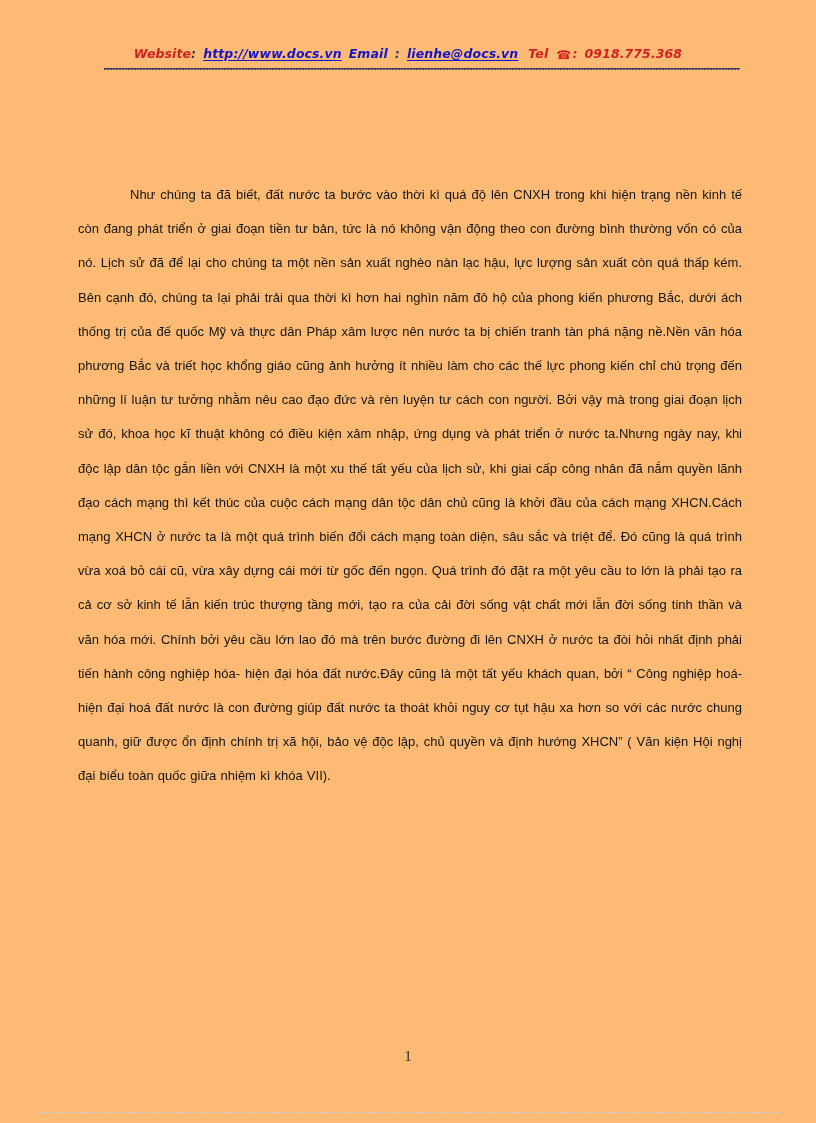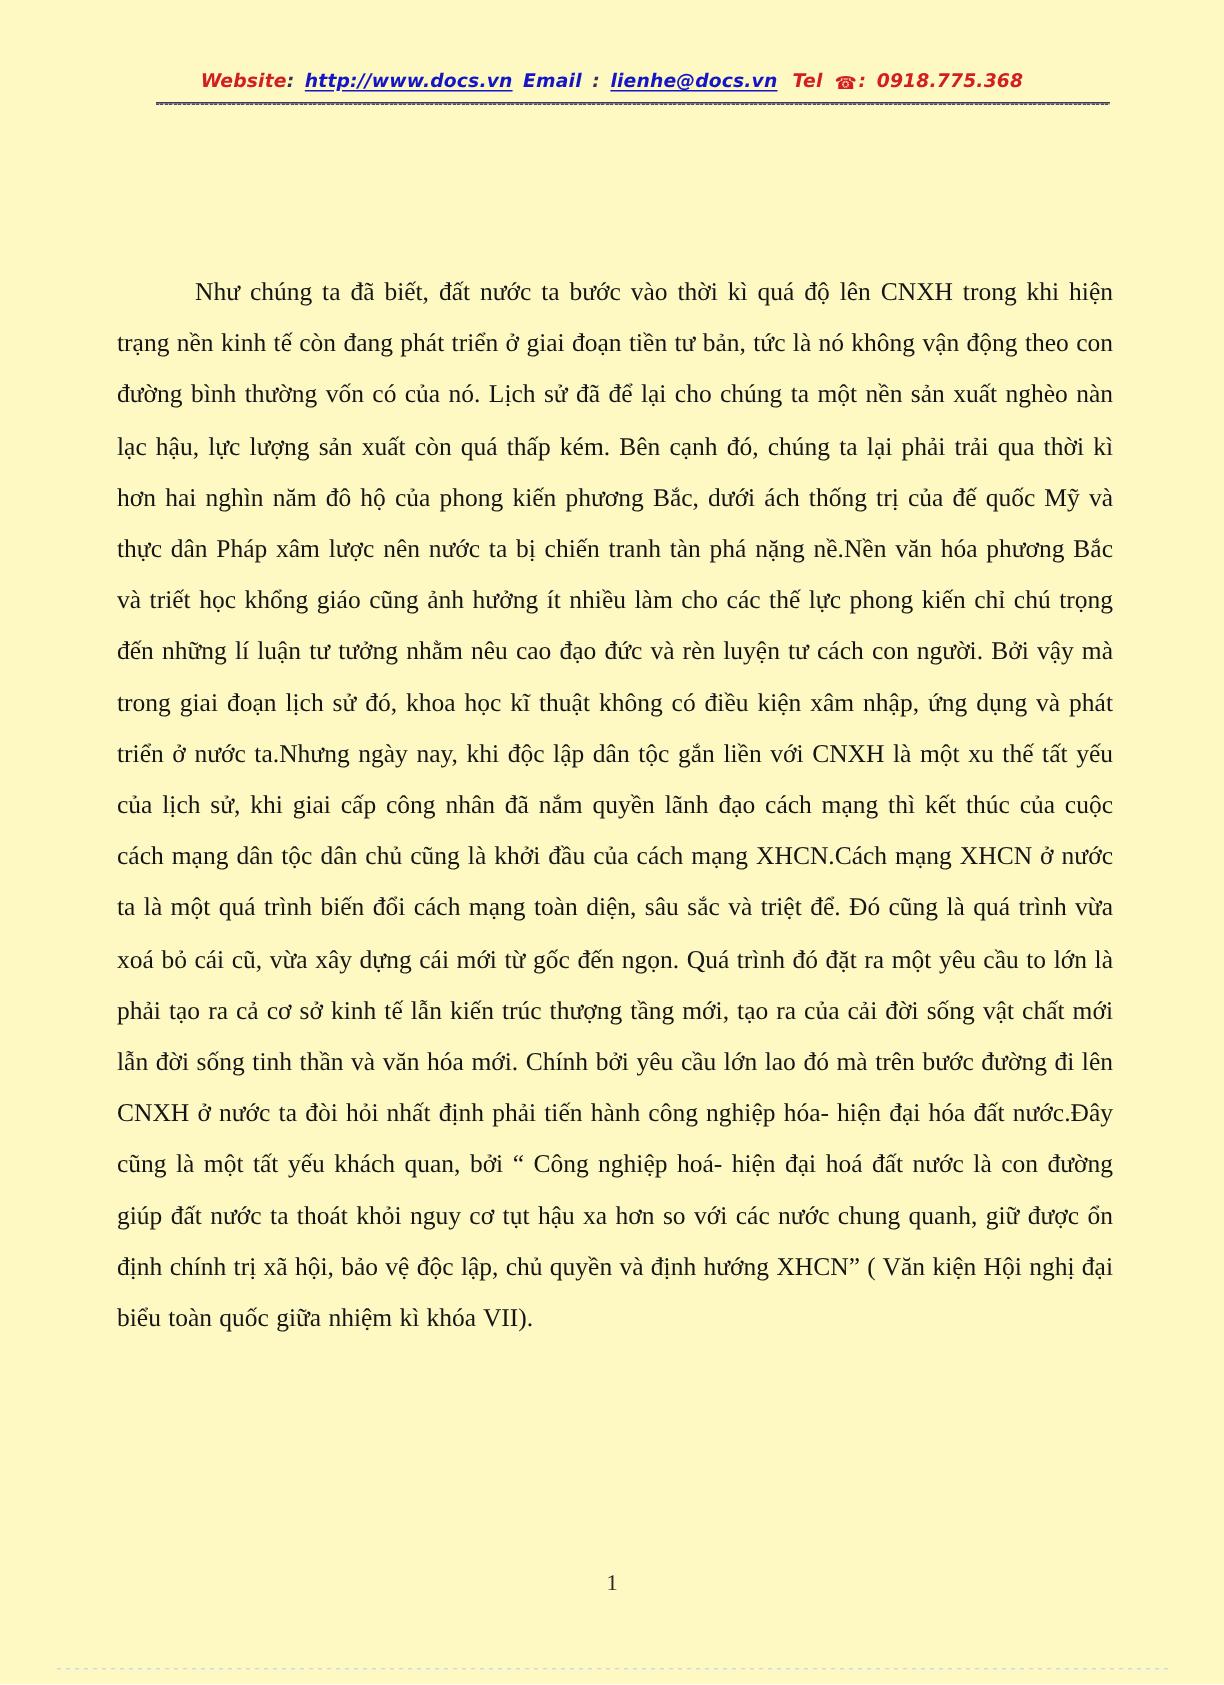--- a/index.html
+++ b/index.html
@@ -14,21 +14,21 @@
     overflow: hidden;
     font-family: "Liberation Serif", "DejaVu Serif", serif;
     -webkit-font-smoothing: antialiased;
   }
 
   .page {
     position: absolute;
     inset: 0;
     width: 816px;
     height: 1123px;
-    background: #fef9c3;
+    background: #fdba74;
   }
 
   
   .site-header {
     position: absolute;
     left: 0;
     top: 46px;
     width: 816px;
     text-align: center;
     white-space: nowrap;
@@ -108,22 +108,22 @@
     position: absolute;
     left: 78px;
     top: 178px;
     width: 664px;
   }
   .body-para {
     margin: 0;
     text-align: justify;
     text-justify: inter-word;
     text-indent: 52px;
-    font-family: Liberation Serif, serif;
-    font-size: 17px;
+    font-family: Liberation Sans, sans-serif;
+    font-size: 13px;
     line-height: 34.2px;
     color: #151515;
     word-spacing: 0.6px;
     hyphens: none;
   }
 
   
   .page-number {
     position: absolute;
     left: 0;

